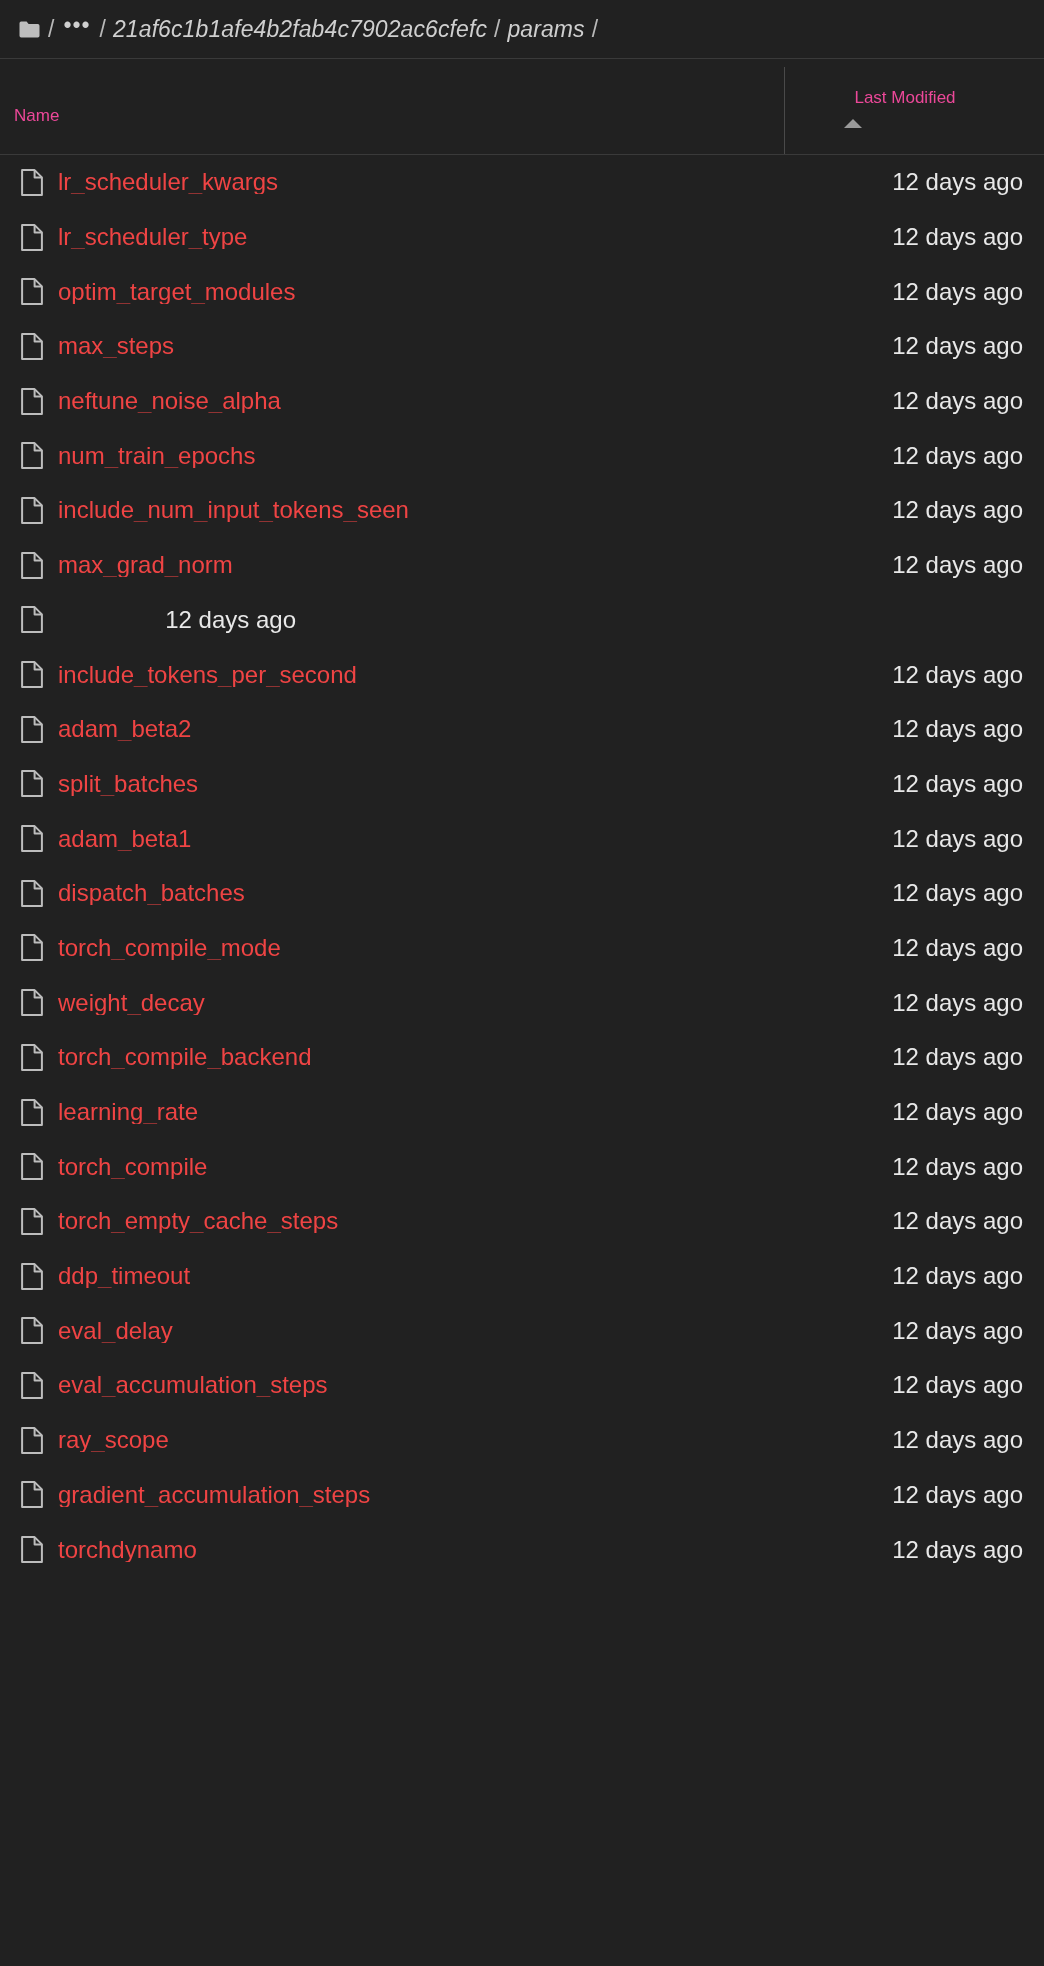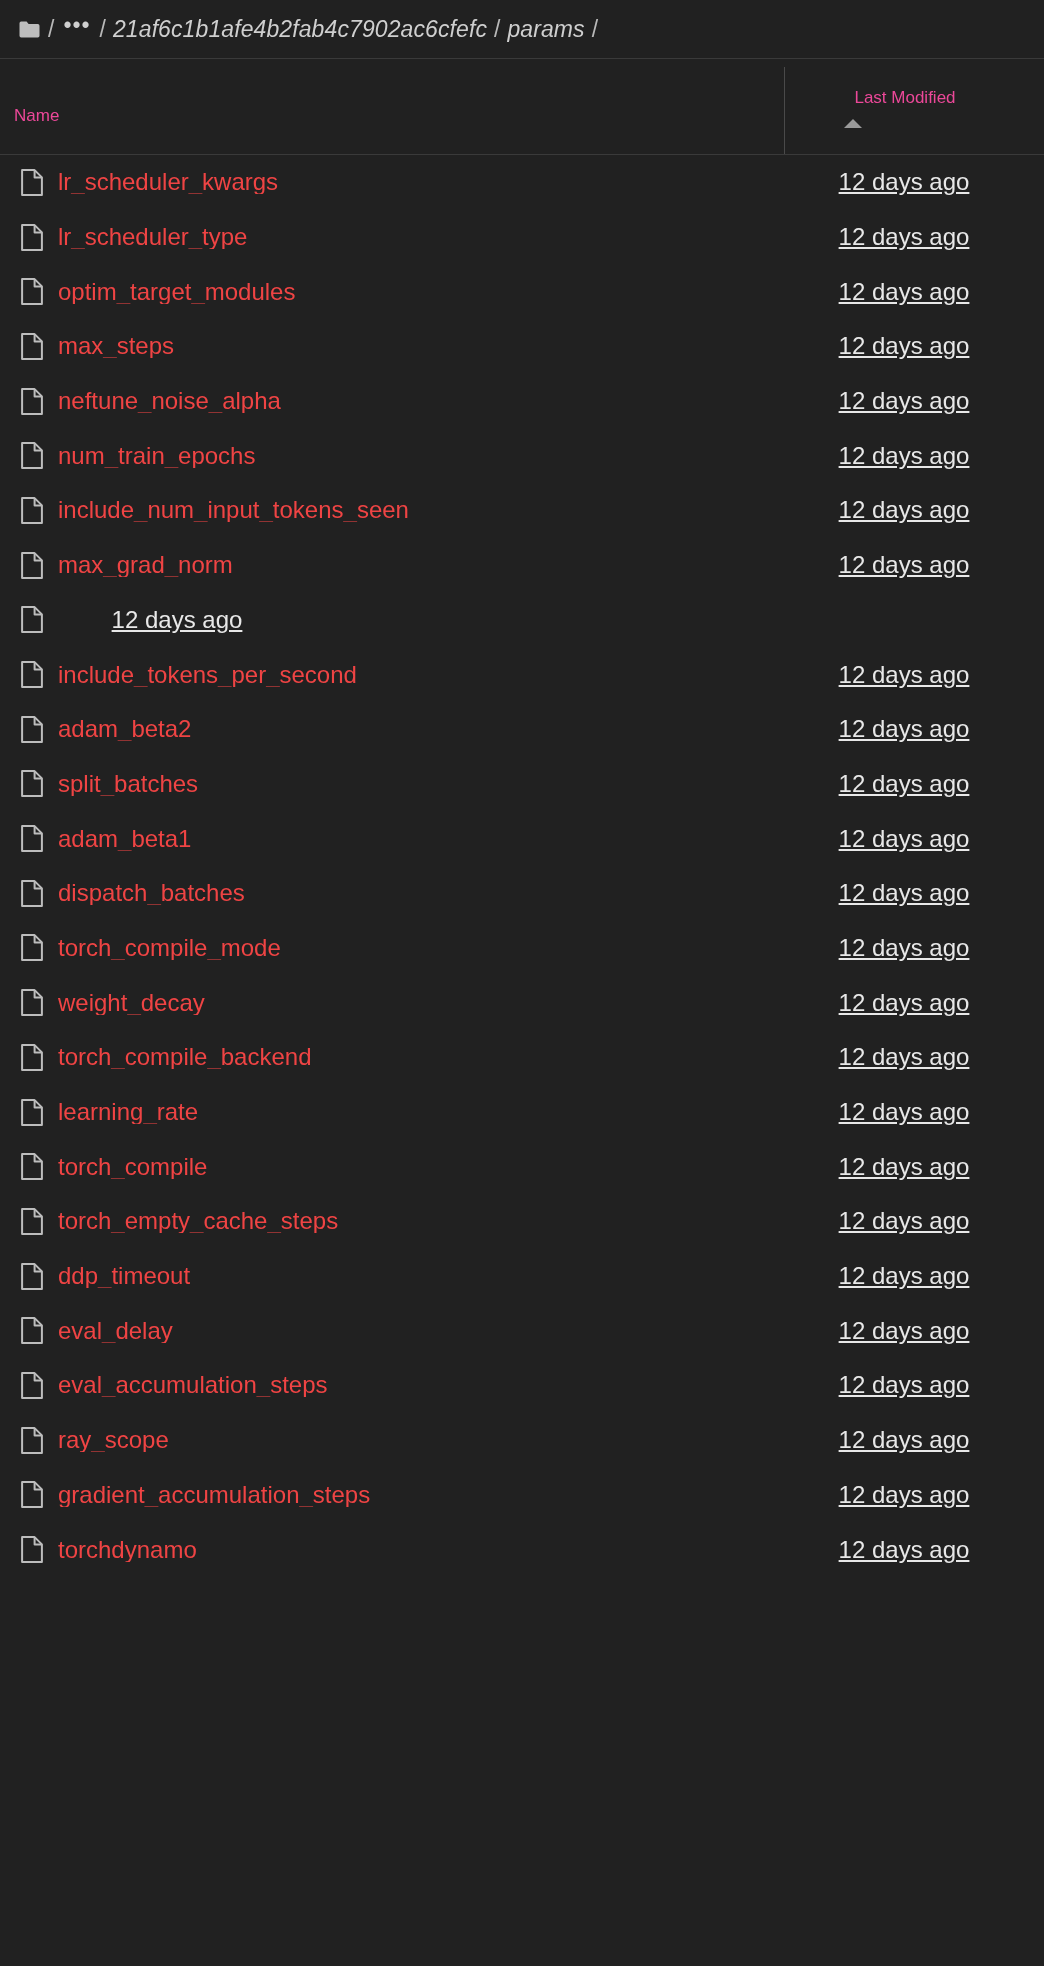--- a/index.html
+++ b/index.html
@@ -145,24 +145,23 @@
     flex: 1;
     white-space: nowrap;
     overflow: hidden;
   }
 
   .file-modified {
     font-size: 24px;
     color: #e8e8e8;
     line-height: 1;
     width: 259px;
-    text-align: center;
+    text-align: right;
     padding-right: 21px;
     white-space: nowrap;
-    text-decoration: underline;
   }
 </style>
 </head>
 <body>
 
 <div id="breadcrumb-bar">
   <span class="folder-icon">
     <svg width="21" height="17" viewBox="0 0 21 17" xmlns="http://www.w3.org/2000/svg">
       <path d="M0.5 2.2 A1.7 1.7 0 0 1 2.2 0.5 H7.6 L9.6 3.0 H18.8 A1.7 1.7 0 0 1 20.5 4.7 V14.8 A1.7 1.7 0 0 1 18.8 16.5 H2.2 A1.7 1.7 0 0 1 0.5 14.8 Z" fill="#bdbdbd"></path>
     </svg>

